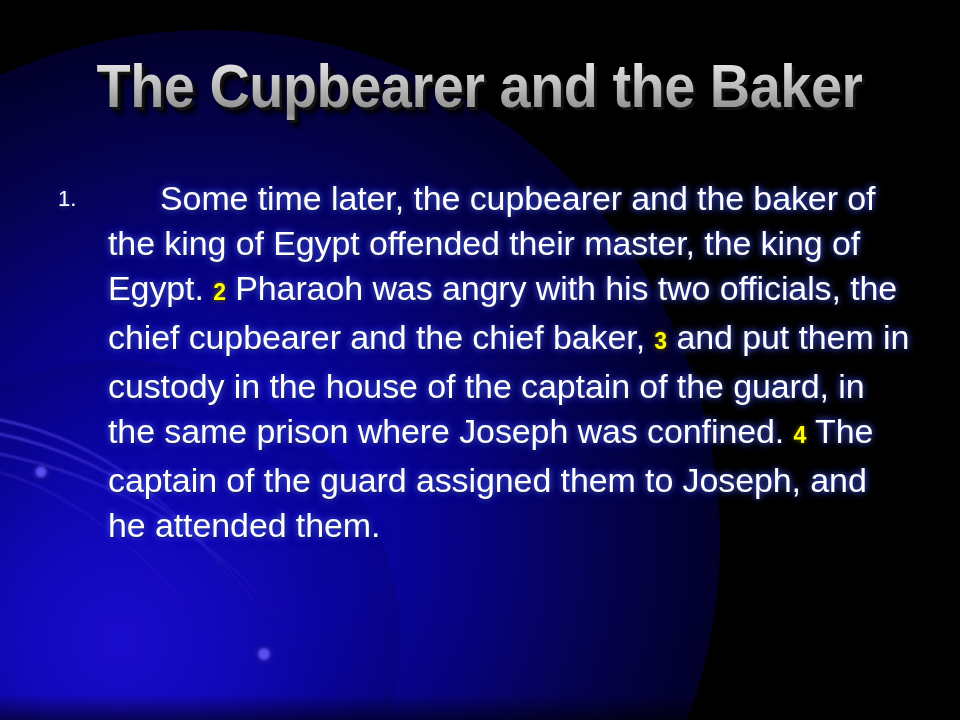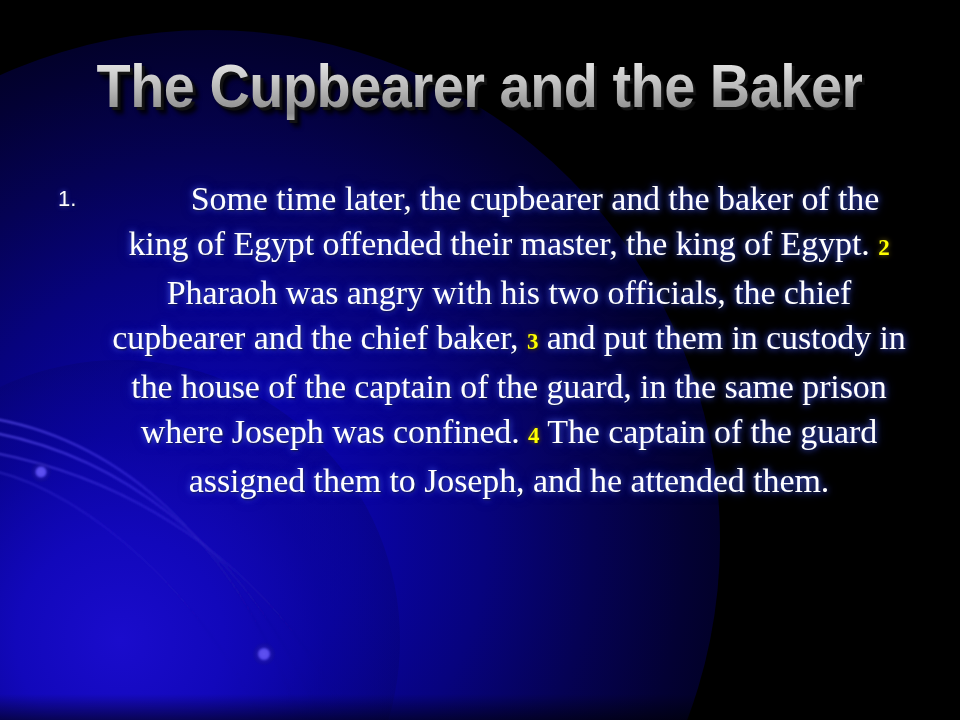--- a/index.html
+++ b/index.html
@@ -113,22 +113,22 @@
     font-family:"Liberation Sans", sans-serif;
     text-shadow:0 0 5px rgba(90,110,255,0.85), 1px 1px 2px rgba(0,0,0,0.9);
     padding-left:4px;
   }
 
   .para {
     flex:1 1 auto;
     font-size:34px;
     line-height:45px;
     color:#ffffff;
-    font-family:Liberation Serif, serif;
-    text-align:center;
+    font-family:Liberation Sans, sans-serif;
+    text-align:left;
     text-shadow:0 0 6px rgba(80,100,255,0.9),
                 0 0 12px rgba(40,60,200,0.55),
                 1px 1px 2px rgba(0,0,0,0.85);
     letter-spacing:-0.1px;
   }
   .para .indent { display:inline-block; width:52px; }
 
   .verse {
     color:#ffff00;
     font-weight:bold;

